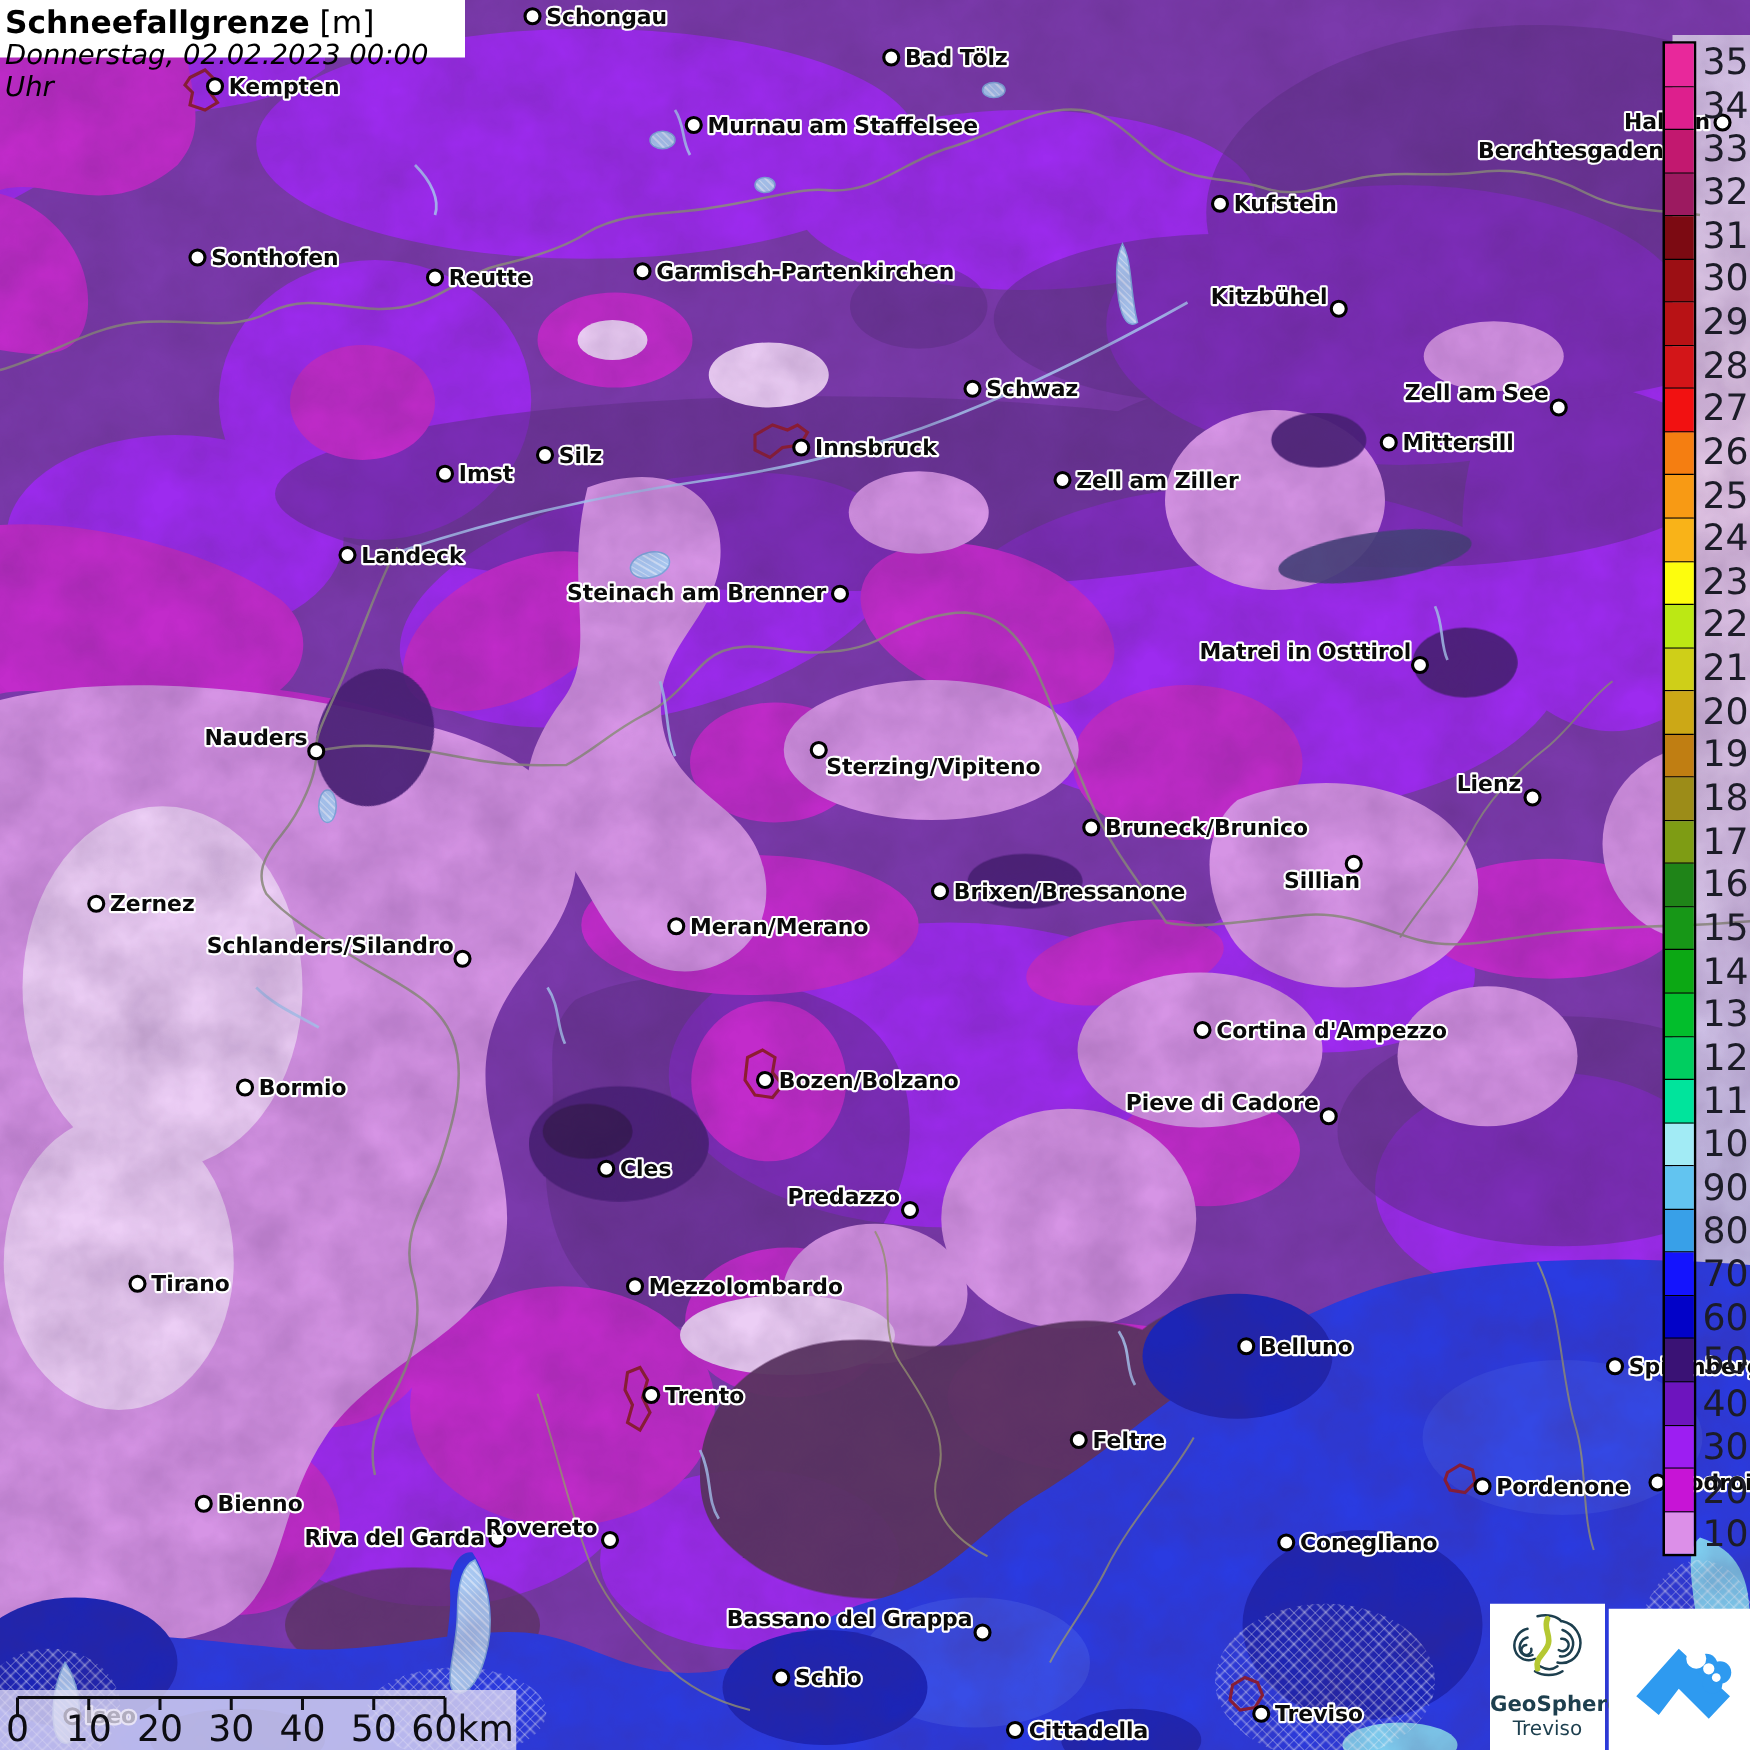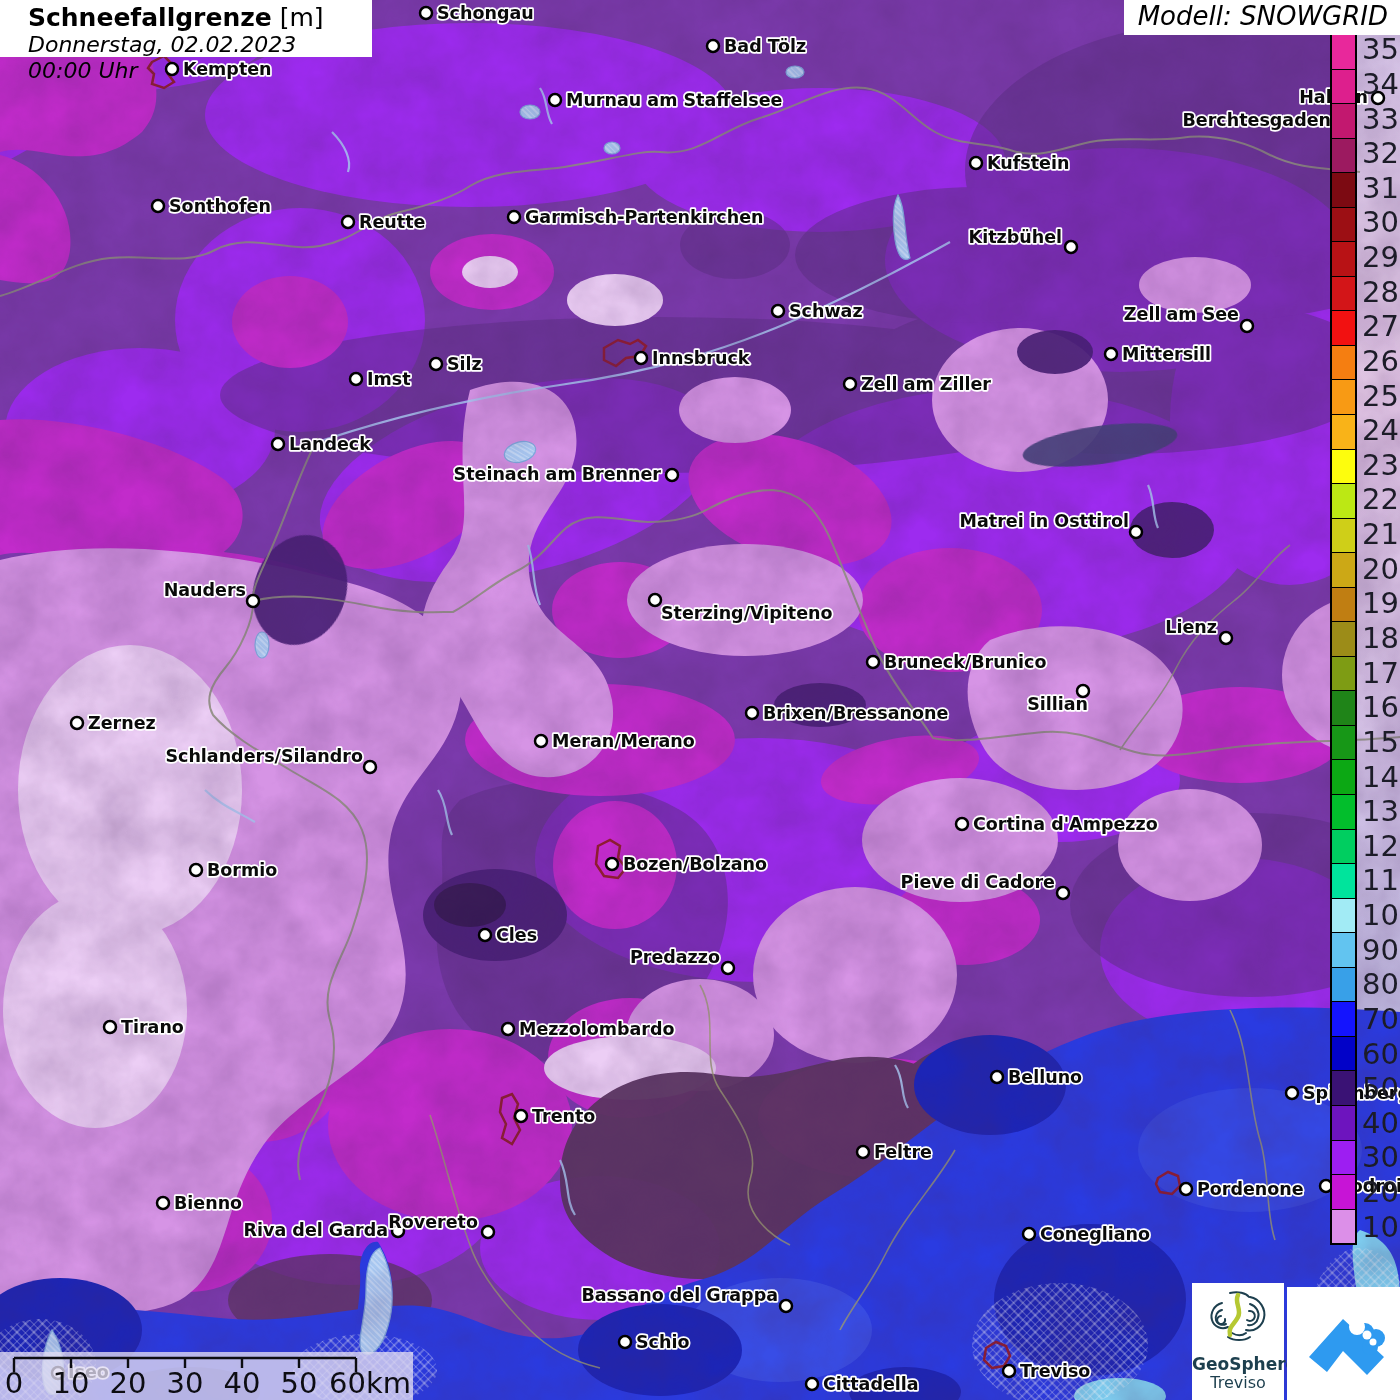--- a/index.html
+++ b/index.html
@@ -1,21 +1,21 @@
 <!DOCTYPE html>
 <html><head>
 <meta charset="utf-8">
 <style>
   html,body{margin:0;padding:0;background:#222;}
   .stage{position:relative;width:1400px;height:1400px;overflow:hidden;
          font-family:"DejaVu Sans",sans-serif;background:#7B3AAC;}
   .stage svg.map{position:absolute;left:0;top:0;}
   
-  .title-box{position:absolute;left:0;top:0;width:372px;height:57px;background:#ffffff;
-             color:#000;padding:4px 10px 0 28px;box-sizing:border-box;z-index:30;}
+  .title-box{position:absolute;left:0;top:0;width:372px;height:46px;background:#ffffff;
+             color:#000;padding:4px 10px 0 4px;box-sizing:border-box;z-index:30;}
   .title-box .l1{font-size:25px;line-height:28px;}
   .title-box .l1 b{font-weight:bold;}
   .title-box .l1 .unit{font-weight:normal;}
   .title-box .l2{font-size:22px;line-height:26px;font-style:italic;}
   .model-box{position:absolute;right:0;top:0;height:35px;background:#ffffff;color:#000;
              font-size:26px;font-style:italic;line-height:33px;padding:0 12px 0 14px;z-index:30;}
   
   .colorbar{position:absolute;left:1330px;top:33px;width:27px;height:1212px;z-index:20;
             border:2px solid #000;box-sizing:border-box;display:flex;flex-direction:column;}
   .cb-seg{flex:1 1 auto;border-bottom:1px solid #000;}
@@ -531,21 +531,20 @@
       <div class="cb-label" style="top: 1109.43px;">300</div>
       <div class="cb-label" style="top: 1144.06px;">200</div>
       <div class="cb-label" style="top: 1178.69px;">100</div>
     </div>
 
 <div class="title-box">
   <div class="l1"><b>Schneefallgrenze</b> <span class="unit">[m]</span></div>
   <div class="l2">Donnerstag, 02.02.2023 00:00 Uhr</div>
 </div>
 
-<div class="model-box">Modell: SNOWGRID</div>
 
 <div class="scalebar">
   <svg width="413" height="48">
     <path d="M14,6 V20 M71,6 V16 M128,6 V16 M185,6 V16 M242,6 V16 M299,6 V16 M356,6 V20 M14,6 H356" stroke="#0d0d12" stroke-width="2.4" fill="none"></path>
   </svg>
   <div id="sb-labels">
         <div class="sb-label" style="left: 14px;">0</div>
         <div class="sb-label" style="left: 71px;">10</div>
         <div class="sb-label" style="left: 128px;">20</div>
         <div class="sb-label" style="left: 185px;">30</div>

